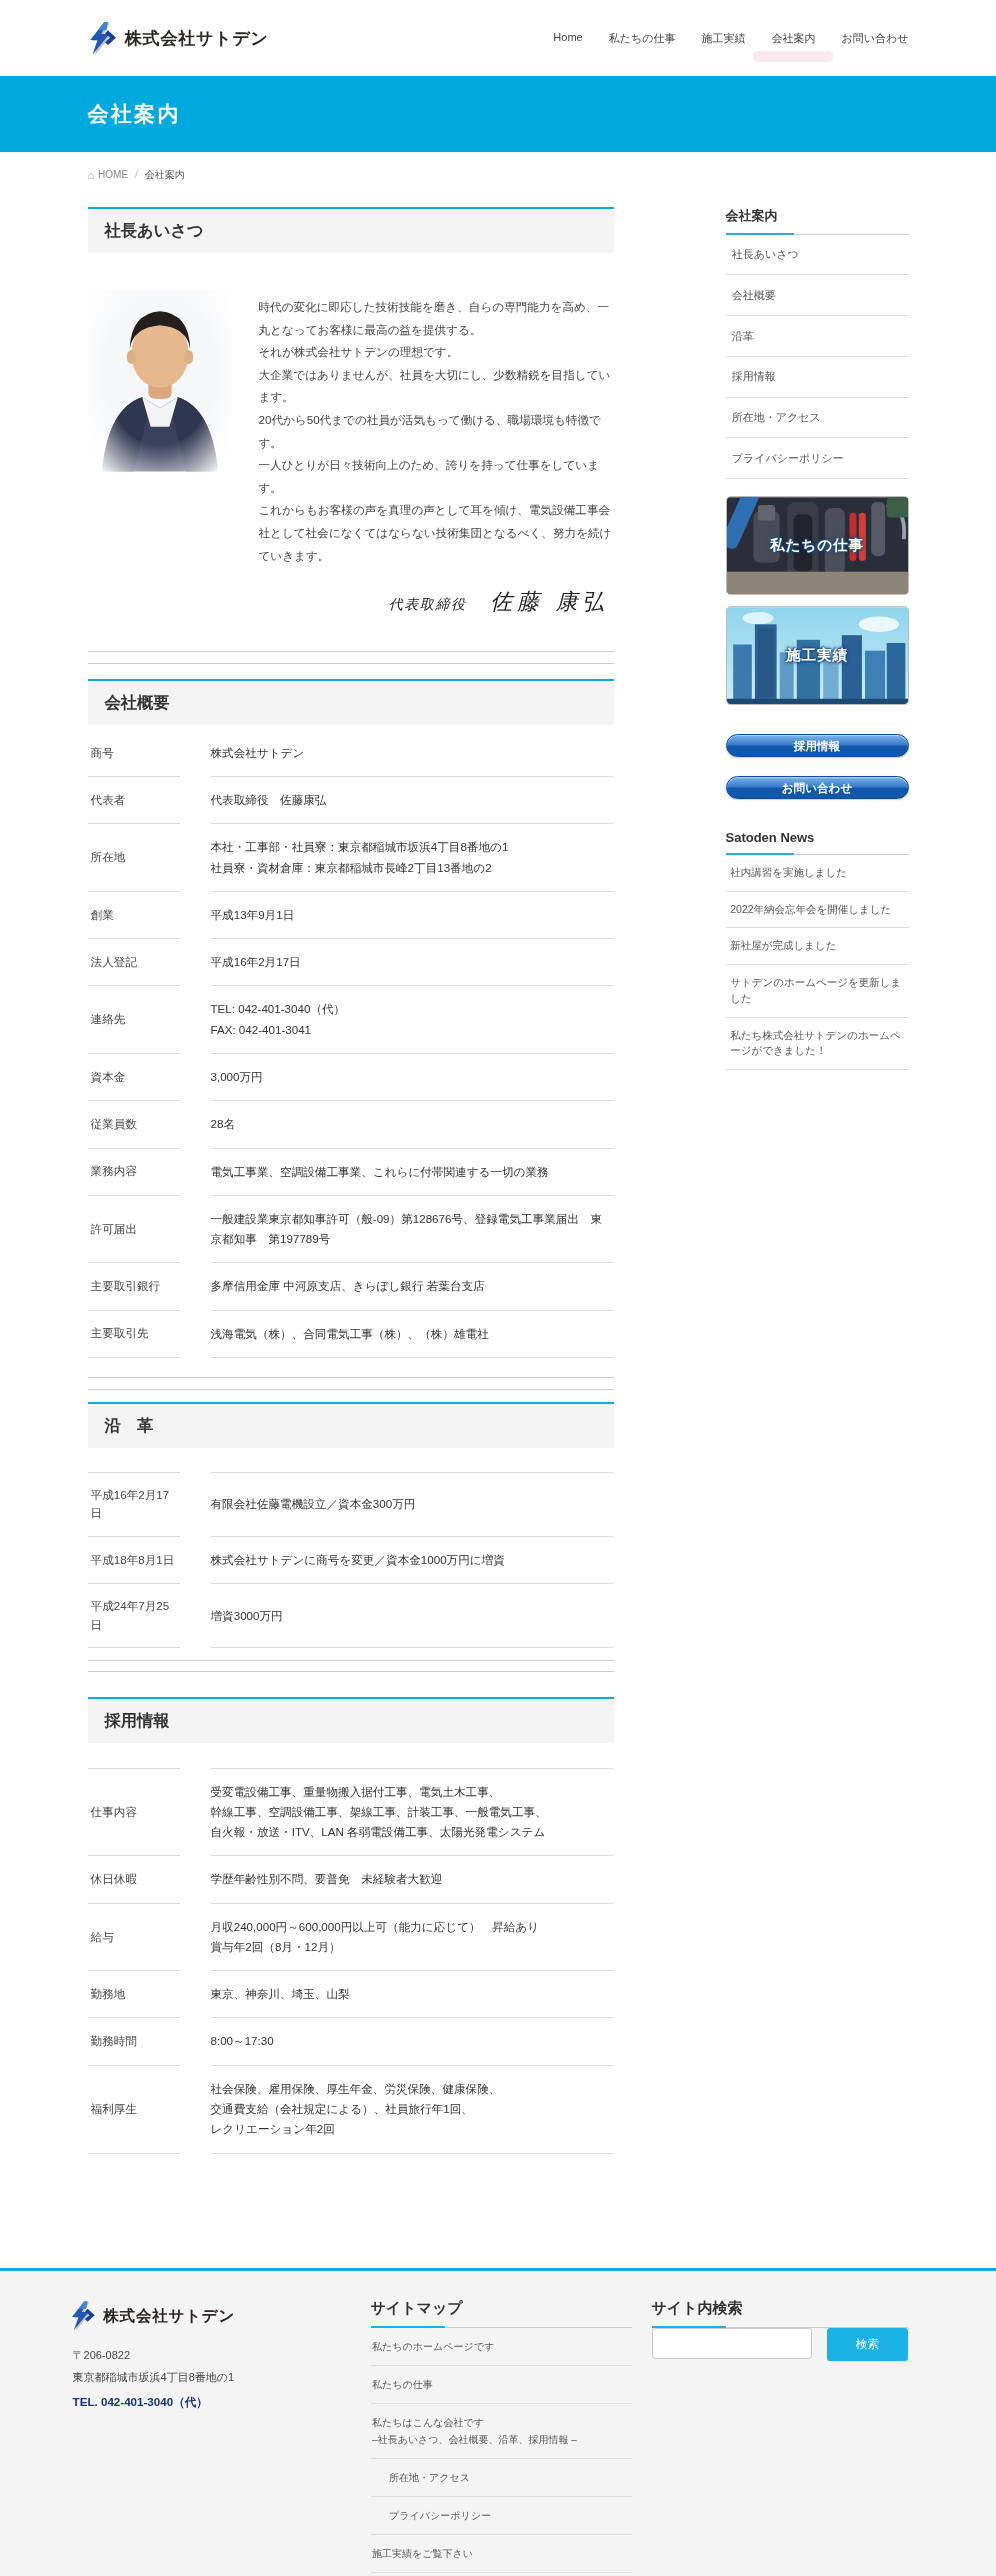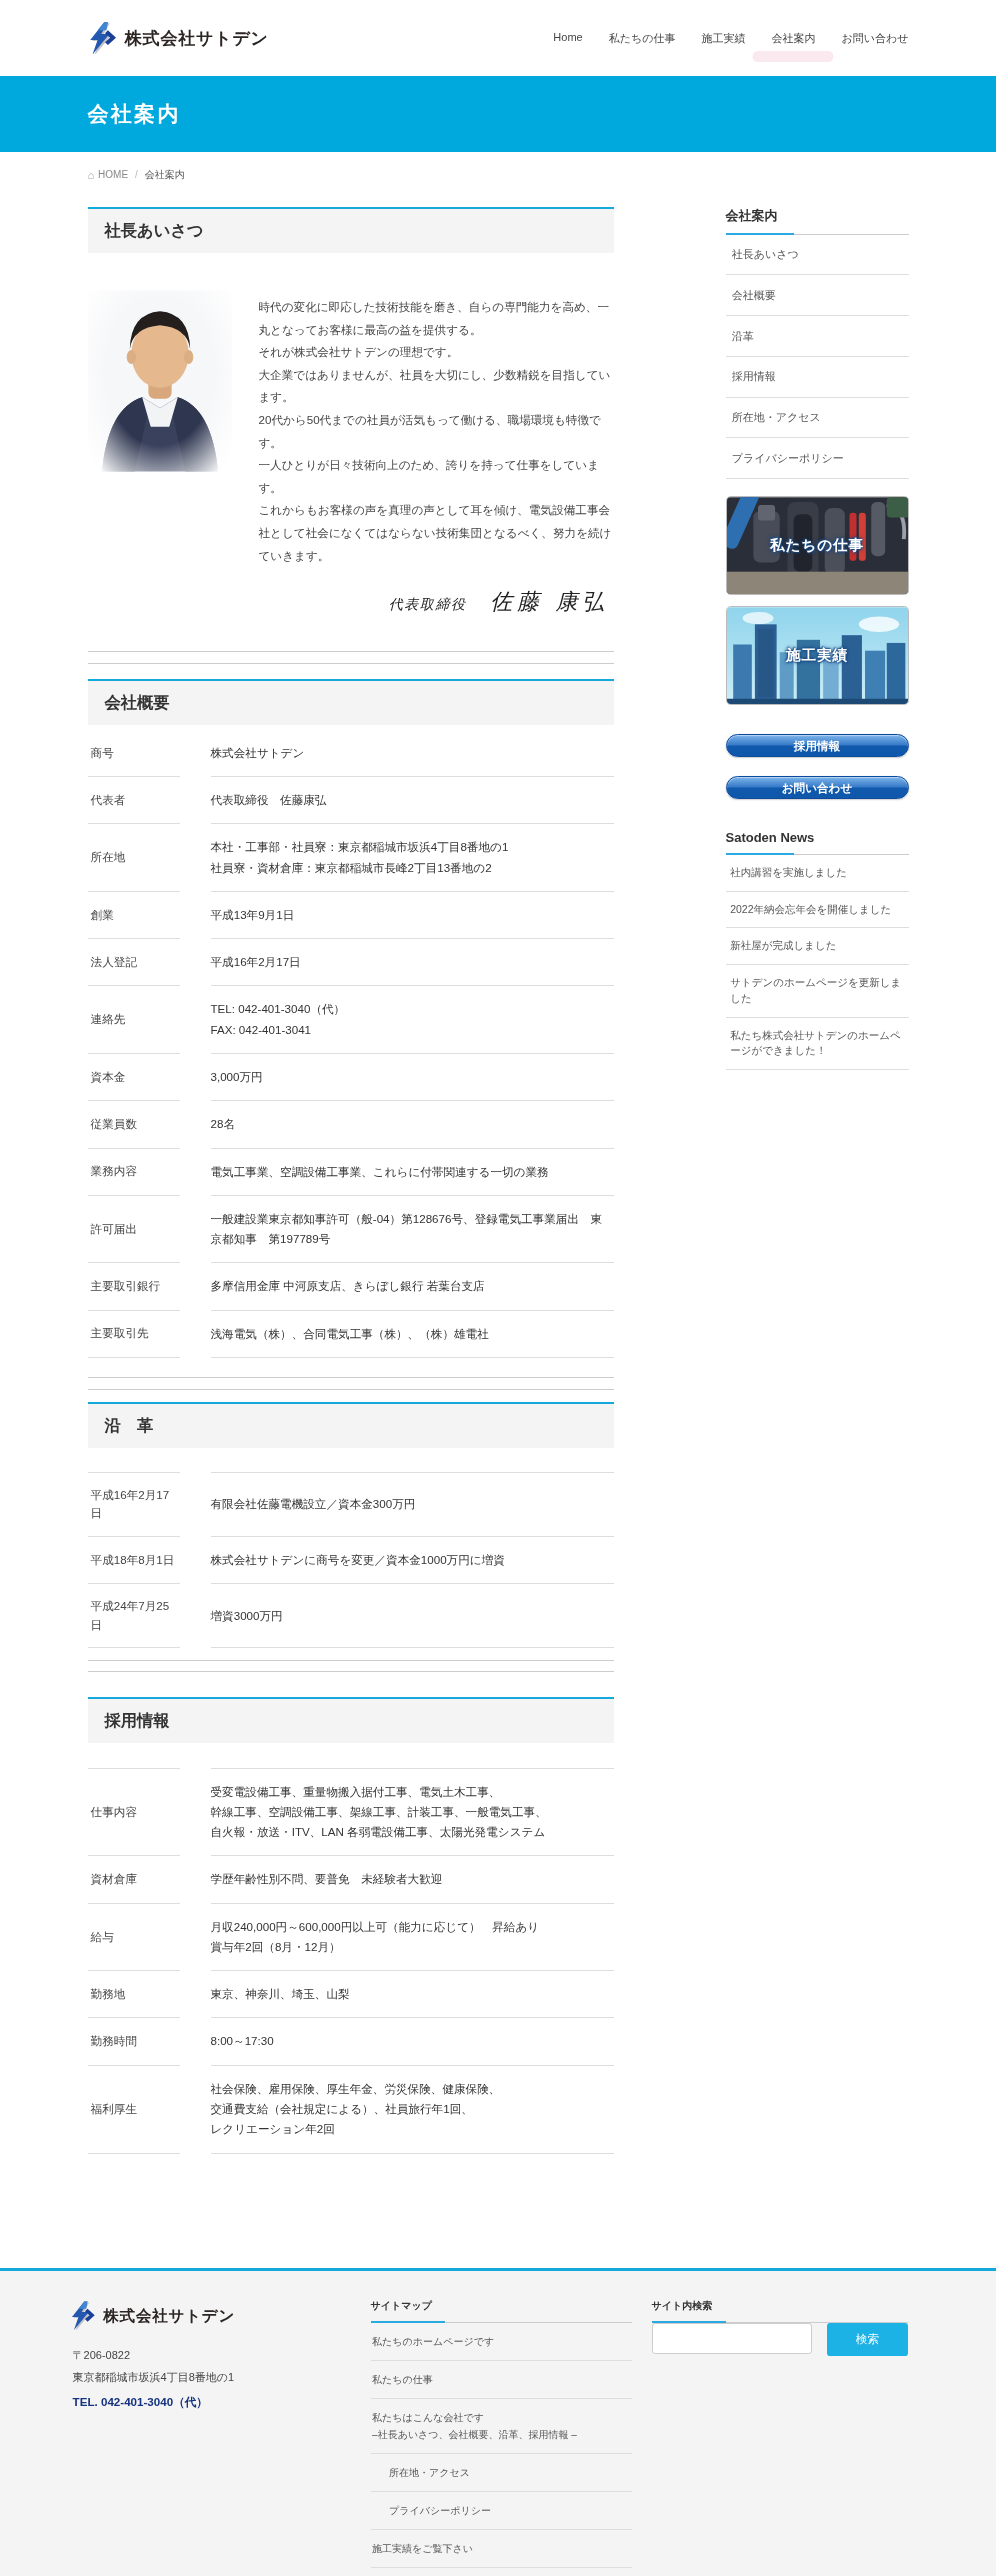--- a/index.html
+++ b/index.html
@@ -99,21 +99,21 @@
   
   .site-footer { position: absolute; left: 0; right: 0; top: 2268px; bottom: 0;
     border-top: 3.1px solid #15a8da; background: #f4f4f4; }
   .footer-inner { width: 857px; margin: 0 auto; display: flex; padding-top: 28px; }
   .f-col1 { width: 273px; }
   .f-logo { display: flex; align-items: center; gap: 7.8px; }
   .f-logo-text { font-size: 15.5px; font-weight: bold; color: #2b2523; letter-spacing: 0.8px; }
   .f-address { margin: 11px 0 0 3.1px; font-size: 11px; color: #444; line-height: 2.0; }
   .f-tel { font-size: 11.6px; font-weight: bold; color: #15337f; margin-top: 1.6px; }
   .f-col2 { width: 261px; margin-left: 28px; }
-  .f-title { font-size: 10px; font-weight: bold; color: #333; padding-bottom: 8.5px;
+  .f-title { font-size: 15px; font-weight: bold; color: #333; padding-bottom: 8.5px;
     border-bottom: 0.8px solid #ccc; position: relative; }
   .f-title::after { content: ""; position: absolute; left: 0; bottom: -1.6px; width: 74px; height: 2.3px; background: #29abe2; }
   .f-list { list-style: none; }
   .f-list li { border-bottom: 0.8px solid #ddd; }
   .f-link { display: block; padding: 10px 1.6px; font-size: 10px; color: #555; text-decoration: none; cursor: pointer; line-height: 1.7; }
   .f-link.indented { padding-left: 18.6px; }
   .f-col3 { width: 256px; margin-left: 20px; }
   .search-row { display: flex; gap: 15px; }
   .search-input { width: 164px; height: 31px; border: 0.8px solid #ccc; border-radius: 3.1px; background: #fff; padding: 0 7.8px; font-size: 11px; }
   .search-btn { width: 82px; height: 33px; border: none; border-radius: 3.1px; background: #1db2e6;
@@ -255,21 +255,21 @@
 
           <tr>
             <td class="t-label">業務内容</td>
             <td class="t-gap"></td>
             <td class="t-value pre">電気工事業、空調設備工事業、これらに付帯関連する一切の業務</td>
           </tr>
 
           <tr>
             <td class="t-label">許可届出</td>
             <td class="t-gap"></td>
-            <td class="t-value pre">一般建設業東京都知事許可（般-04）第128676号、登録電気工事業届出　東京都知事　第197789号</td>
+            <td class="t-value pre">一般建設業東京都知事許可（般-09）第128676号、登録電気工事業届出　東京都知事　第197789号</td>
           </tr>
 
           <tr>
             <td class="t-label">主要取引銀行</td>
             <td class="t-gap"></td>
             <td class="t-value pre">多摩信用金庫 中河原支店、きらぼし銀行 若葉台支店</td>
           </tr>
 
           <tr>
             <td class="t-label">主要取引先</td>
@@ -325,21 +325,21 @@
 
           <tr>
             <td class="t-label">仕事内容</td>
             <td class="t-gap"></td>
             <td class="t-value pre">受変電設備工事、重量物搬入据付工事、電気土木工事、
 幹線工事、空調設備工事、架線工事、計装工事、一般電気工事、
 自火報・放送・ITV、LAN 各弱電設備工事、太陽光発電システム</td>
           </tr>
 
           <tr>
-            <td class="t-label">資材倉庫</td>
+            <td class="t-label">休日休暇</td>
             <td class="t-gap"></td>
             <td class="t-value pre">学歴年齢性別不問、要普免　未経験者大歓迎</td>
           </tr>
 
           <tr>
             <td class="t-label">給与</td>
             <td class="t-gap"></td>
             <td class="t-value pre">月収240,000円～600,000円以上可（能力に応じて）　昇給あり
 賞与年2回（8月・12月）</td>
           </tr>

